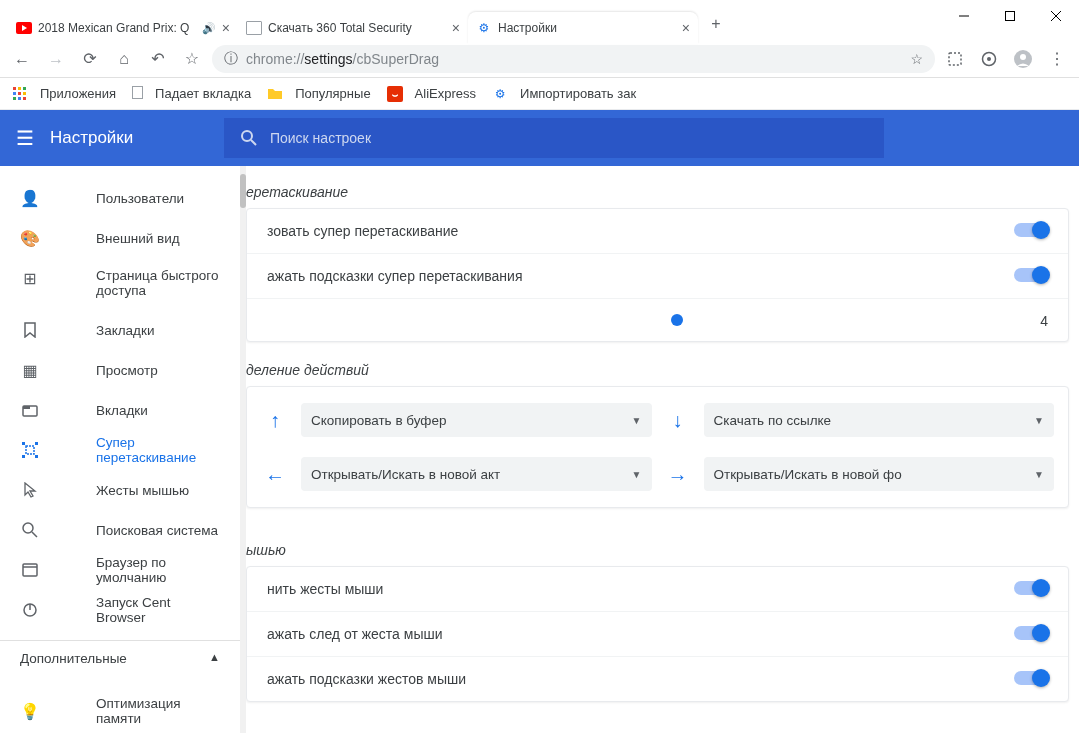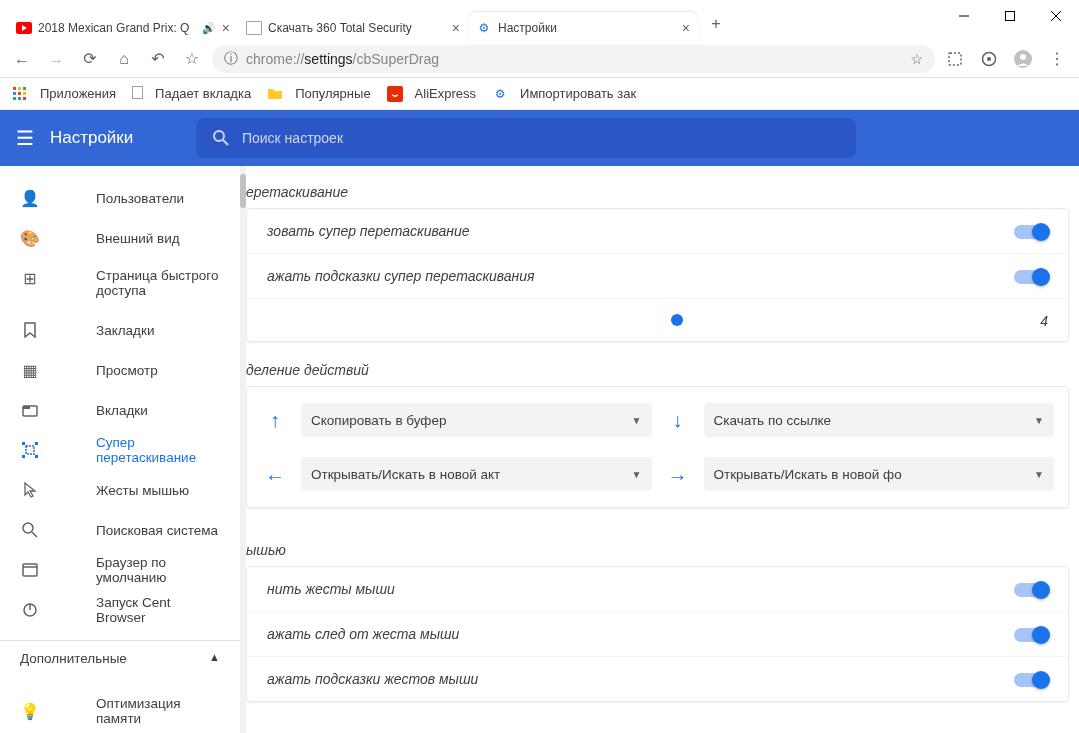--- a/index.html
+++ b/index.html
@@ -28,41 +28,41 @@
 
 
 .bookbar { height:32px; display:flex; align-items:center; padding:0 12px; gap:16px; border-bottom:1px solid #e8eaed; font-size:13px;}
 .bookitem { display:flex; align-items:flex-start; gap:12px; color:#3c4043; }
 .bookitem .bicon { width:16px; height:16px; display:flex; align-items:center; justify-content:center; font-size:12px;}
 
 
 .settings-header { height:56px; background:#3367d6; display:flex; align-items:center; padding:0 16px; gap:16px; color:#fff;}
 .menu-icon { font-size:20px;}
 .header-title { font-size:17px; font-weight:500; width:130px;}
-.searchbox { flex:0 0 660px; height:40px; background:#2a56c6; border-radius:8px; display:flex; align-items:center; padding:0 16px; gap:12px; color:#cdd7f0; font-size:14px;}
+.searchbox { flex:0 0 660px; height:40px; background:#2a56c6; border-radius:0; display:flex; align-items:center; padding:0 16px; gap:12px; color:#cdd7f0; font-size:14px;margin-left:28px;}
 
 
 .content { display:flex; height:calc(733px - 40px - 38px - 32px - 56px); }
 .sidebar-wrap { width:246px; position:relative;}
 .sidebar { width:240px; height:100%; overflow-y:auto; padding:12px 0;}
 .scrollbar { position:absolute; right:0; top:0; width:6px; height:100%; background:#f1f1f1;}
 .scrollthumb { width:6px; height:34px; background:#c1c1c1; border-radius:3px; margin-top:8px;}
 .side-item { display:flex; align-items:center; height:40px; padding:0 20px; gap:22px; font-size:13.5px; color:#3c4043; cursor:pointer;}
 .side-item.active { color:#1a73e8;}
 .side-item .sicon { width:20px; height:20px; display:flex; align-items:center; justify-content:center; color:#5f6368; font-size:16px;}
 .side-item.active .sicon{color:#1a73e8;}
 .side-item .slabel { flex:1;margin-left:34px;}
 .side-item.twoline { height:52px; align-items:flex-start; padding-top:10px;}
 .side-section { display:flex; height:40px; padding:0 20px; font-size:13.5px; color:#3c4043; justify-content:space-between;}
 
 
 .main { flex:1; height:100%; overflow-y:auto; background:#fff; padding:0 10px 0 0;}
 .section-title { font-size:14px; color:#3c4043; padding:18px 0 8px 0;font-style:italic;}
 .card { background:#fff; border:1px solid #e8eaed; border-radius:4px; margin-bottom:16px; box-shadow:0 1px 2px rgba(60,64,67,0.08);}
-.row { display:flex; align-items:flex-end; padding:14px 20px; font-size:14px; color:#3c4043;font-style:italic;}
+.row { display:flex; align-items:flex-start; padding:14px 20px; font-size:14px; color:#3c4043;}
 .row + .row { border-top:1px solid #f1f3f4;}
 .row .rlabel { flex:1;}
 .toggle { width:34px; height:14px; border-radius:7px; background:#a7c4f9; position:relative;}
 .toggle::after { content:""; position:absolute; width:18px; height:18px; border-radius:50%; background:#1a73e8; top:-2px; right:-2px; box-shadow:0 1px 3px rgba(0,0,0,0.3);}
 .slider-row { padding:20px;}
 .slider-track { height:2px; background:#c5c5c5; position:relative; margin-left:380px; margin-right:60px;}
 .slider-thumb { width:12px; height:12px; border-radius:50%; background:#1a73e8; position:absolute; top:-5px; left:24px;}
 .slider-val { position:absolute; right:20px; top:14px; font-size:14px; color:#3c4043;}
 .action-grid { padding:16px 14px; }
 .action-grid-inner { display:grid; grid-template-columns:28px 1fr 28px 1fr; row-gap:20px; column-gap:12px; align-items:center;}

